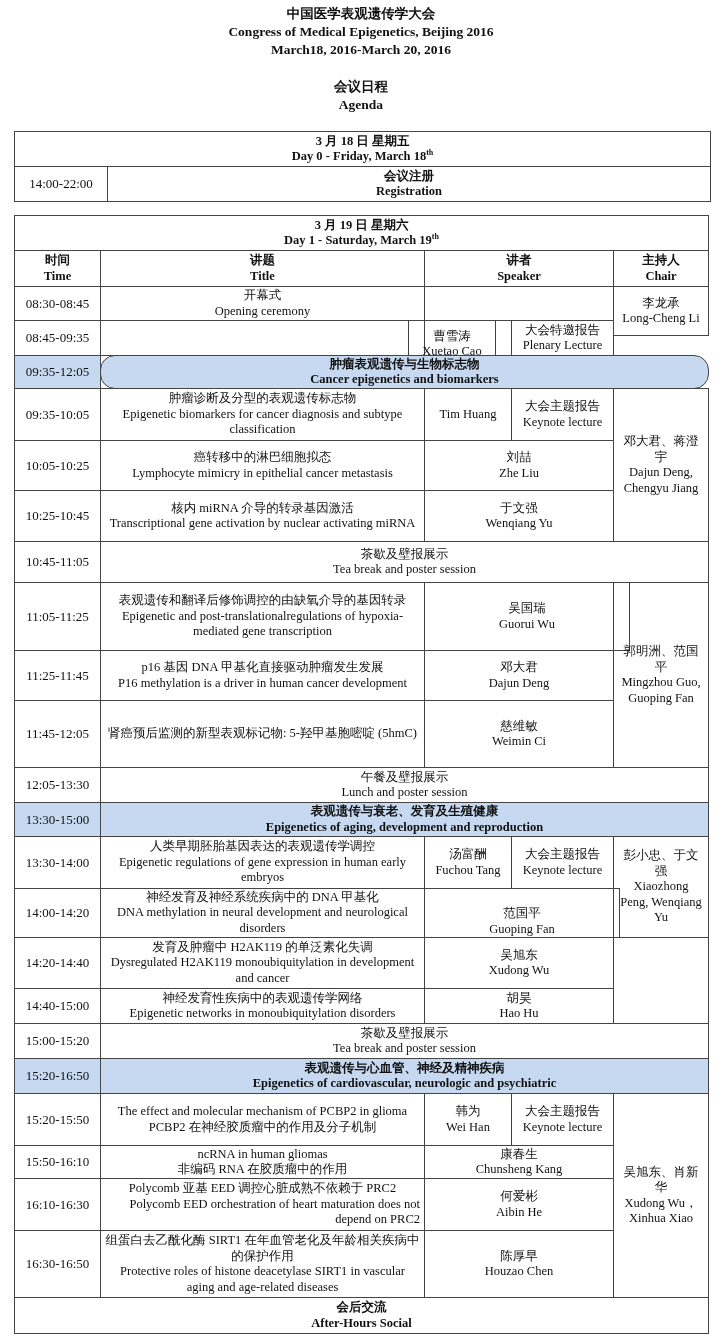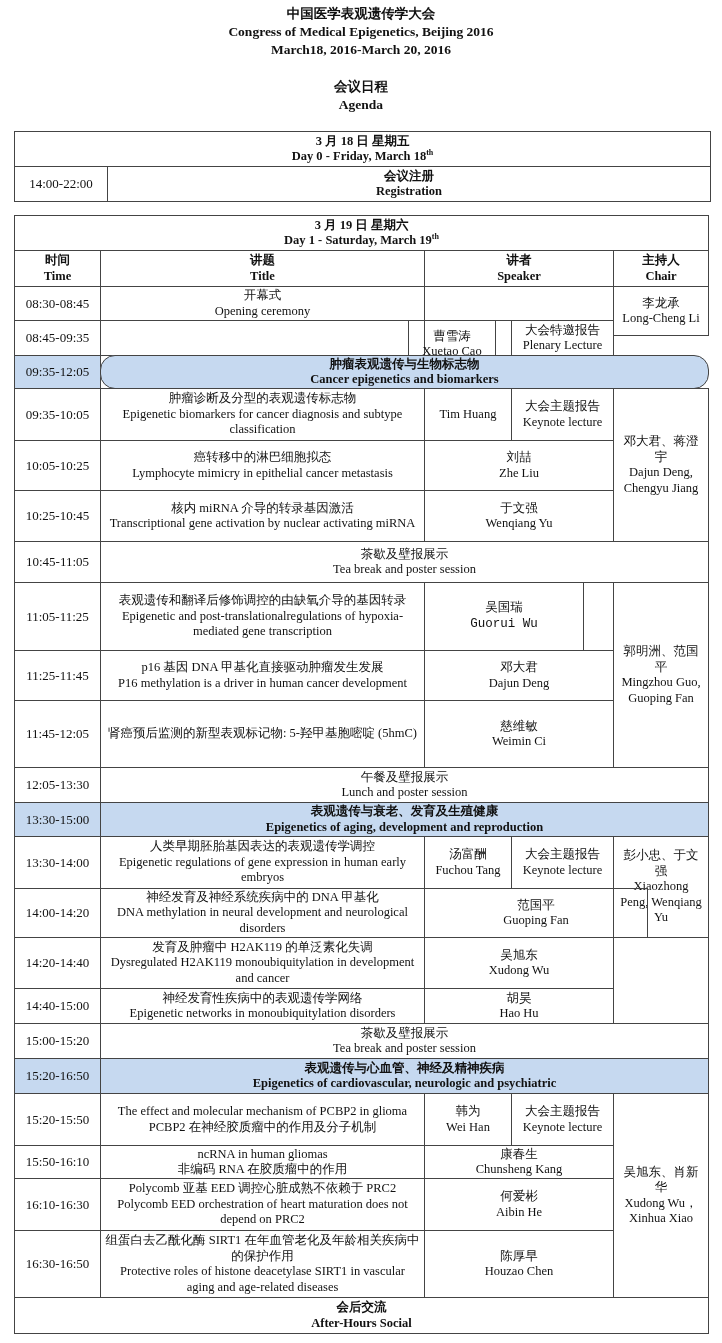--- a/index.html
+++ b/index.html
@@ -131,21 +131,21 @@
   <div class="cell" style="left:100px;top:541px;width:609px;height:42px;">
     <span>茶歇及壁报展示</span>
       <span>Tea break and poster session</span>
     </div>
 
   <div class="cell t" style="left:14px;top:582px;width:87px;height:69px;">11:05-11:25</div>
   <div class="cell" style="left:100px;top:582px;width:325px;height:69px;">
     <span>表观遗传和翻译后修饰调控的由缺氧介导的基因转录</span>
       <span>Epigenetic and post-translationalregulations of hypoxia-mediated gene transcription</span>
     </div>
-  <div class="cell" style="left:424px;top:582px;width:160px;height:69px;font-family:Liberation Mono, monospace;">
+  <div class="cell" style="left:424px;top:582px;width:206px;height:69px;">
     <span>吴国瑞</span>
       <span>Guorui Wu</span>
     </div>
   <div class="cell" style="left:613px;top:582px;width:96px;height:186px;">
     <span>郭明洲、范国平</span>
       <span>Mingzhou Guo, Guoping Fan</span>
     </div>
 
   <div class="cell t" style="left:14px;top:650px;width:87px;height:51px;">11:25-11:45</div>
   <div class="cell" style="left:100px;top:650px;width:325px;height:51px;">
@@ -194,21 +194,21 @@
   <div class="cell" style="left:613px;top:836px;width:96px;height:102px;">
     <span>彭小忠、于文强</span>
       <span>Xiaozhong Peng, Wenqiang Yu</span>
     </div>
 
   <div class="cell t" style="left:14px;top:888px;width:87px;height:50px;">14:00-14:20</div>
   <div class="cell" style="left:100px;top:888px;width:325px;height:50px;">
     <span>神经发育及神经系统疾病中的 DNA 甲基化</span>
       <span>DNA methylation in neural development and neurological disorders</span>
     </div>
-  <div class="cell" style="left:424px;top:888px;width:224px;height:50px;">
+  <div class="cell" style="left:424px;top:888px;width:196px;height:50px;justify-content:flex-end;">
     <span>范国平</span>
       <span>Guoping Fan</span>
     </div>
 
   <div class="cell t" style="left:14px;top:937px;width:87px;height:52px;">14:20-14:40</div>
   <div class="cell" style="left:100px;top:937px;width:325px;height:52px;">
     <span>发育及肿瘤中 H2AK119 的单泛素化失调</span>
       <span>Dysregulated H2AK119 monoubiquitylation in development and cancer</span>
     </div>
   <div class="cell" style="left:424px;top:937px;width:190px;height:52px;">
@@ -261,21 +261,21 @@
   <div class="cell" style="left:100px;top:1145px;width:325px;height:34px;">
     <span>ncRNA in human gliomas</span>
       <span>非编码 RNA 在胶质瘤中的作用</span>
     </div>
   <div class="cell" style="left:424px;top:1145px;width:190px;height:34px;">
     <span>康春生</span>
       <span>Chunsheng Kang</span>
     </div>
 
   <div class="cell t" style="left:14px;top:1178px;width:87px;height:53px;">16:10-16:30</div>
-  <div class="cell" style="left:100px;top:1178px;width:325px;height:53px;">
+  <div class="cell" style="left:100px;top:1178px;width:325px;height:53px;text-align:right;">
     <span>Polycomb 亚基 EED 调控心脏成熟不依赖于 PRC2</span>
       <span>Polycomb EED orchestration of heart maturation does not depend on PRC2</span>
     </div>
   <div class="cell" style="left:424px;top:1178px;width:190px;height:53px;">
     <span>何爱彬</span>
       <span>Aibin He</span>
     </div>
 
   <div class="cell t" style="left:14px;top:1230px;width:87px;height:68px;">16:30-16:50</div>
   <div class="cell" style="left:100px;top:1230px;width:325px;height:68px;">

